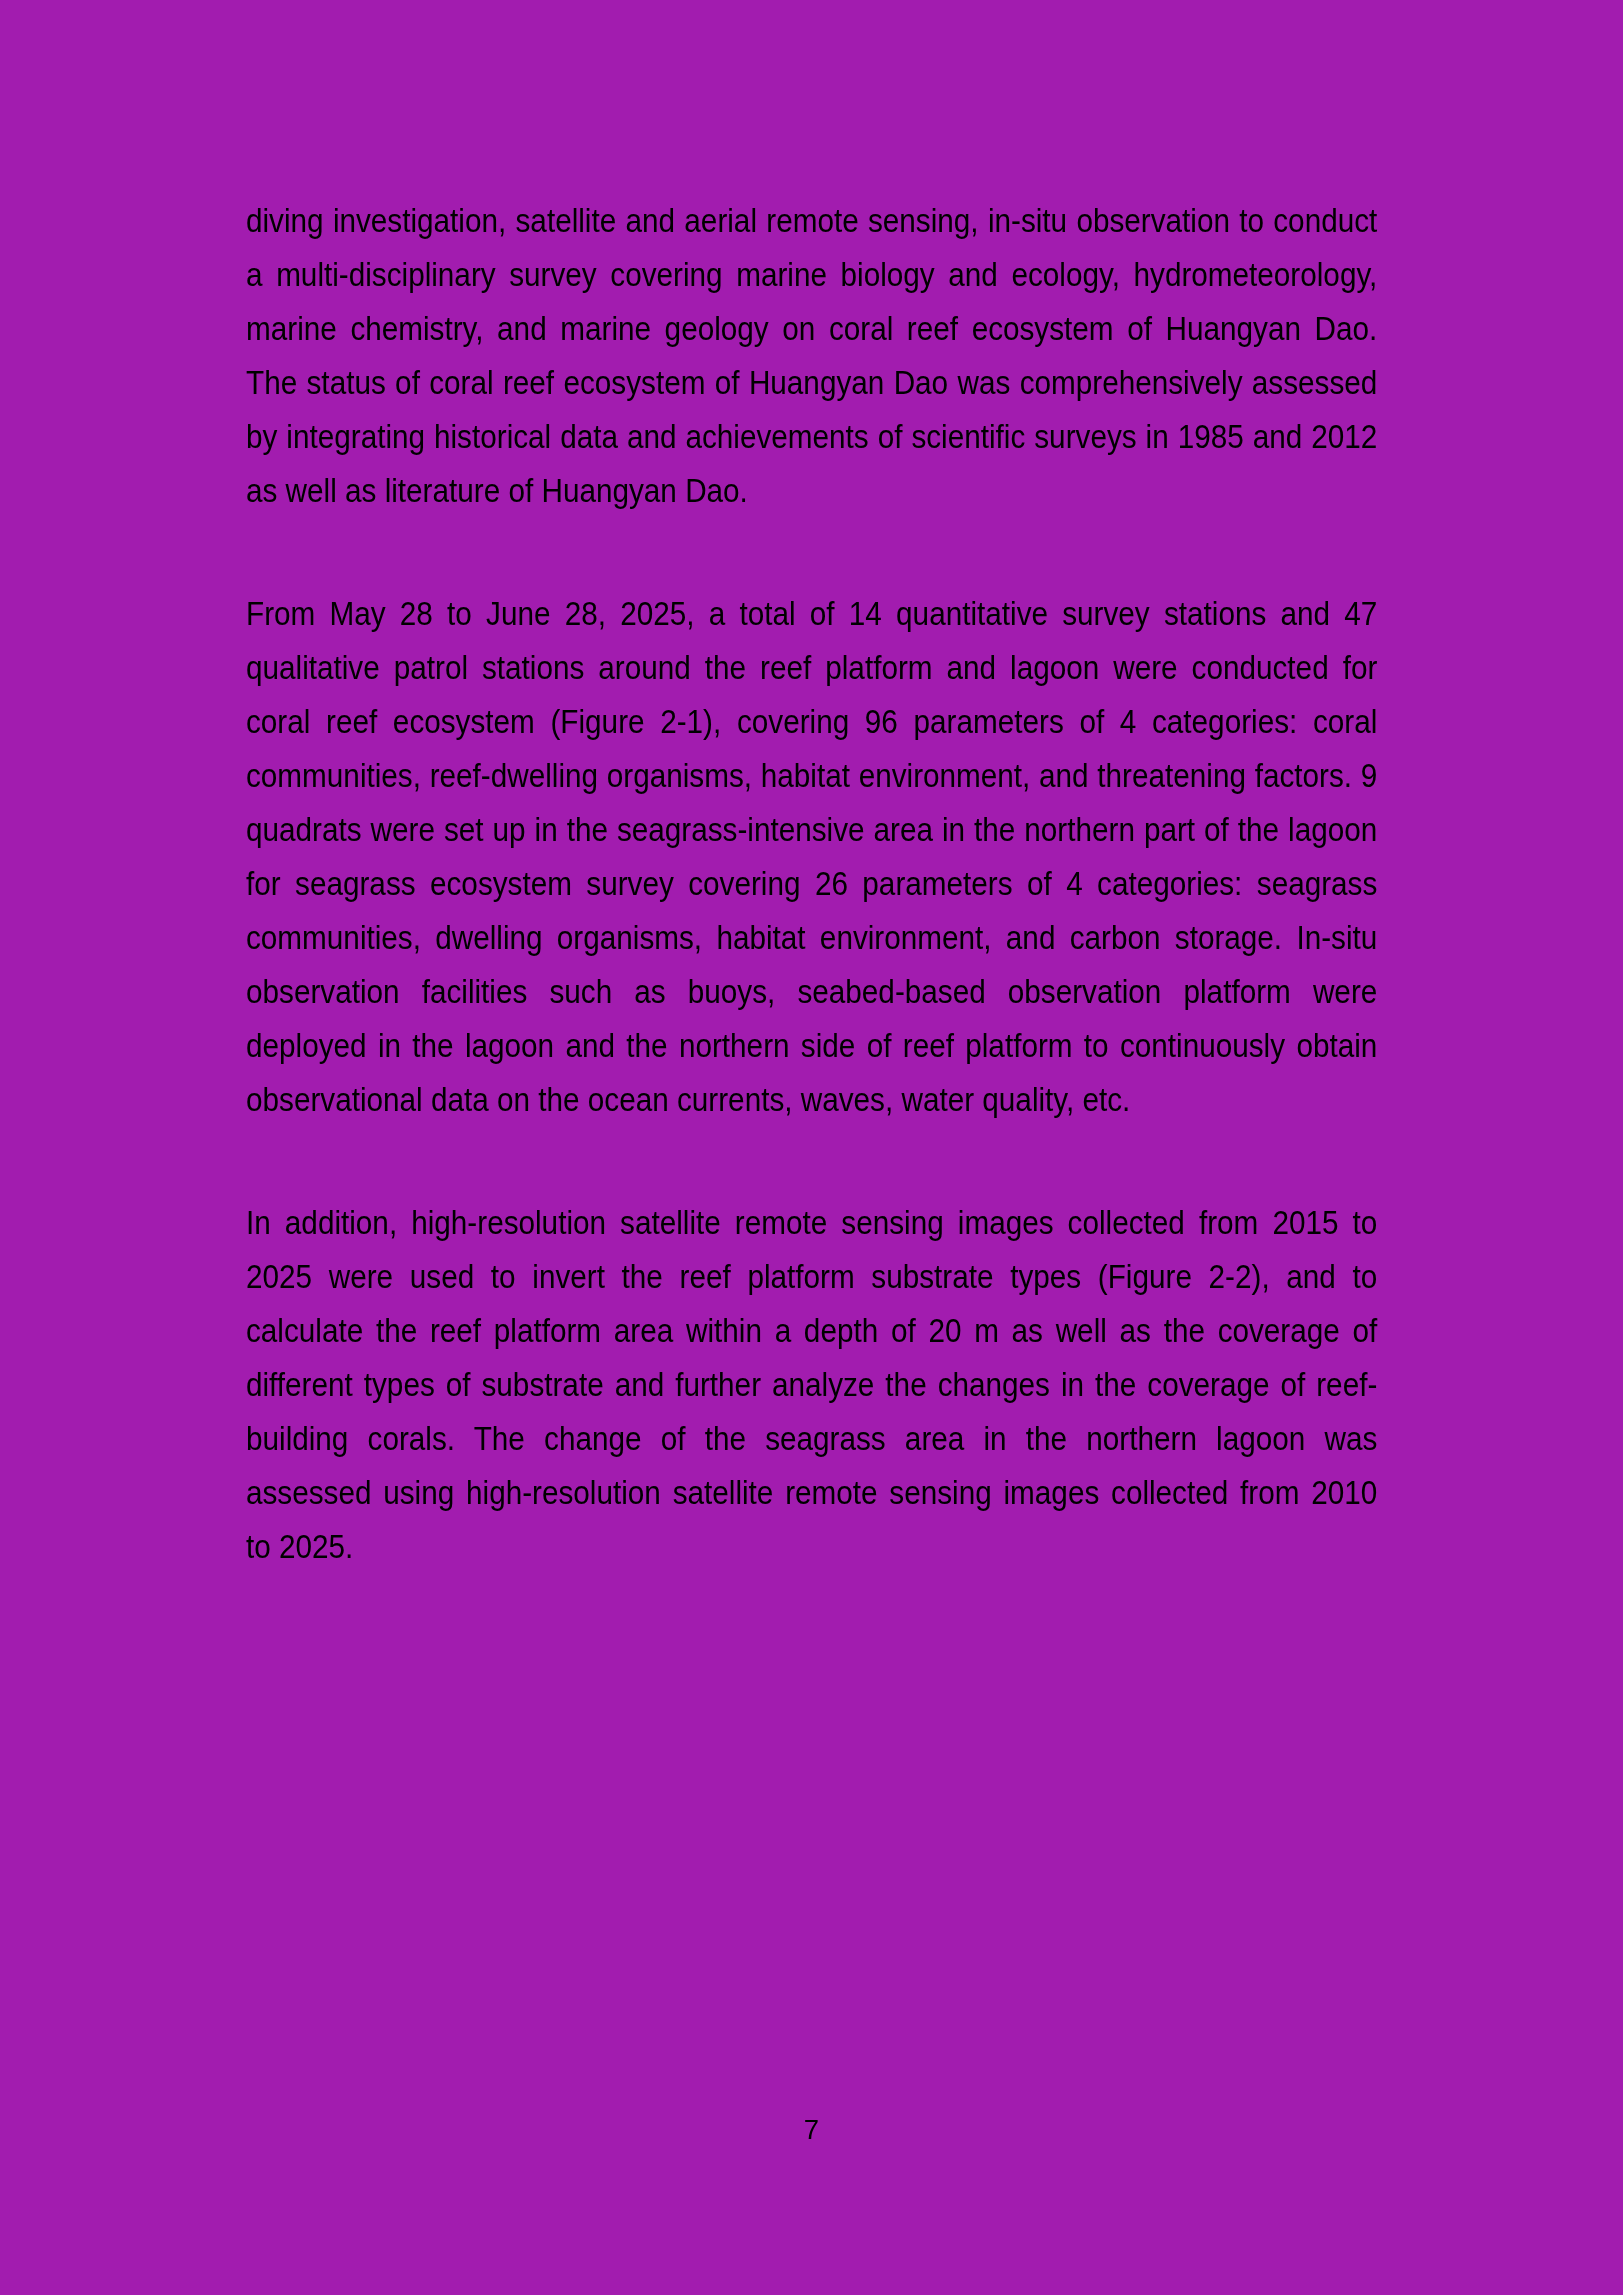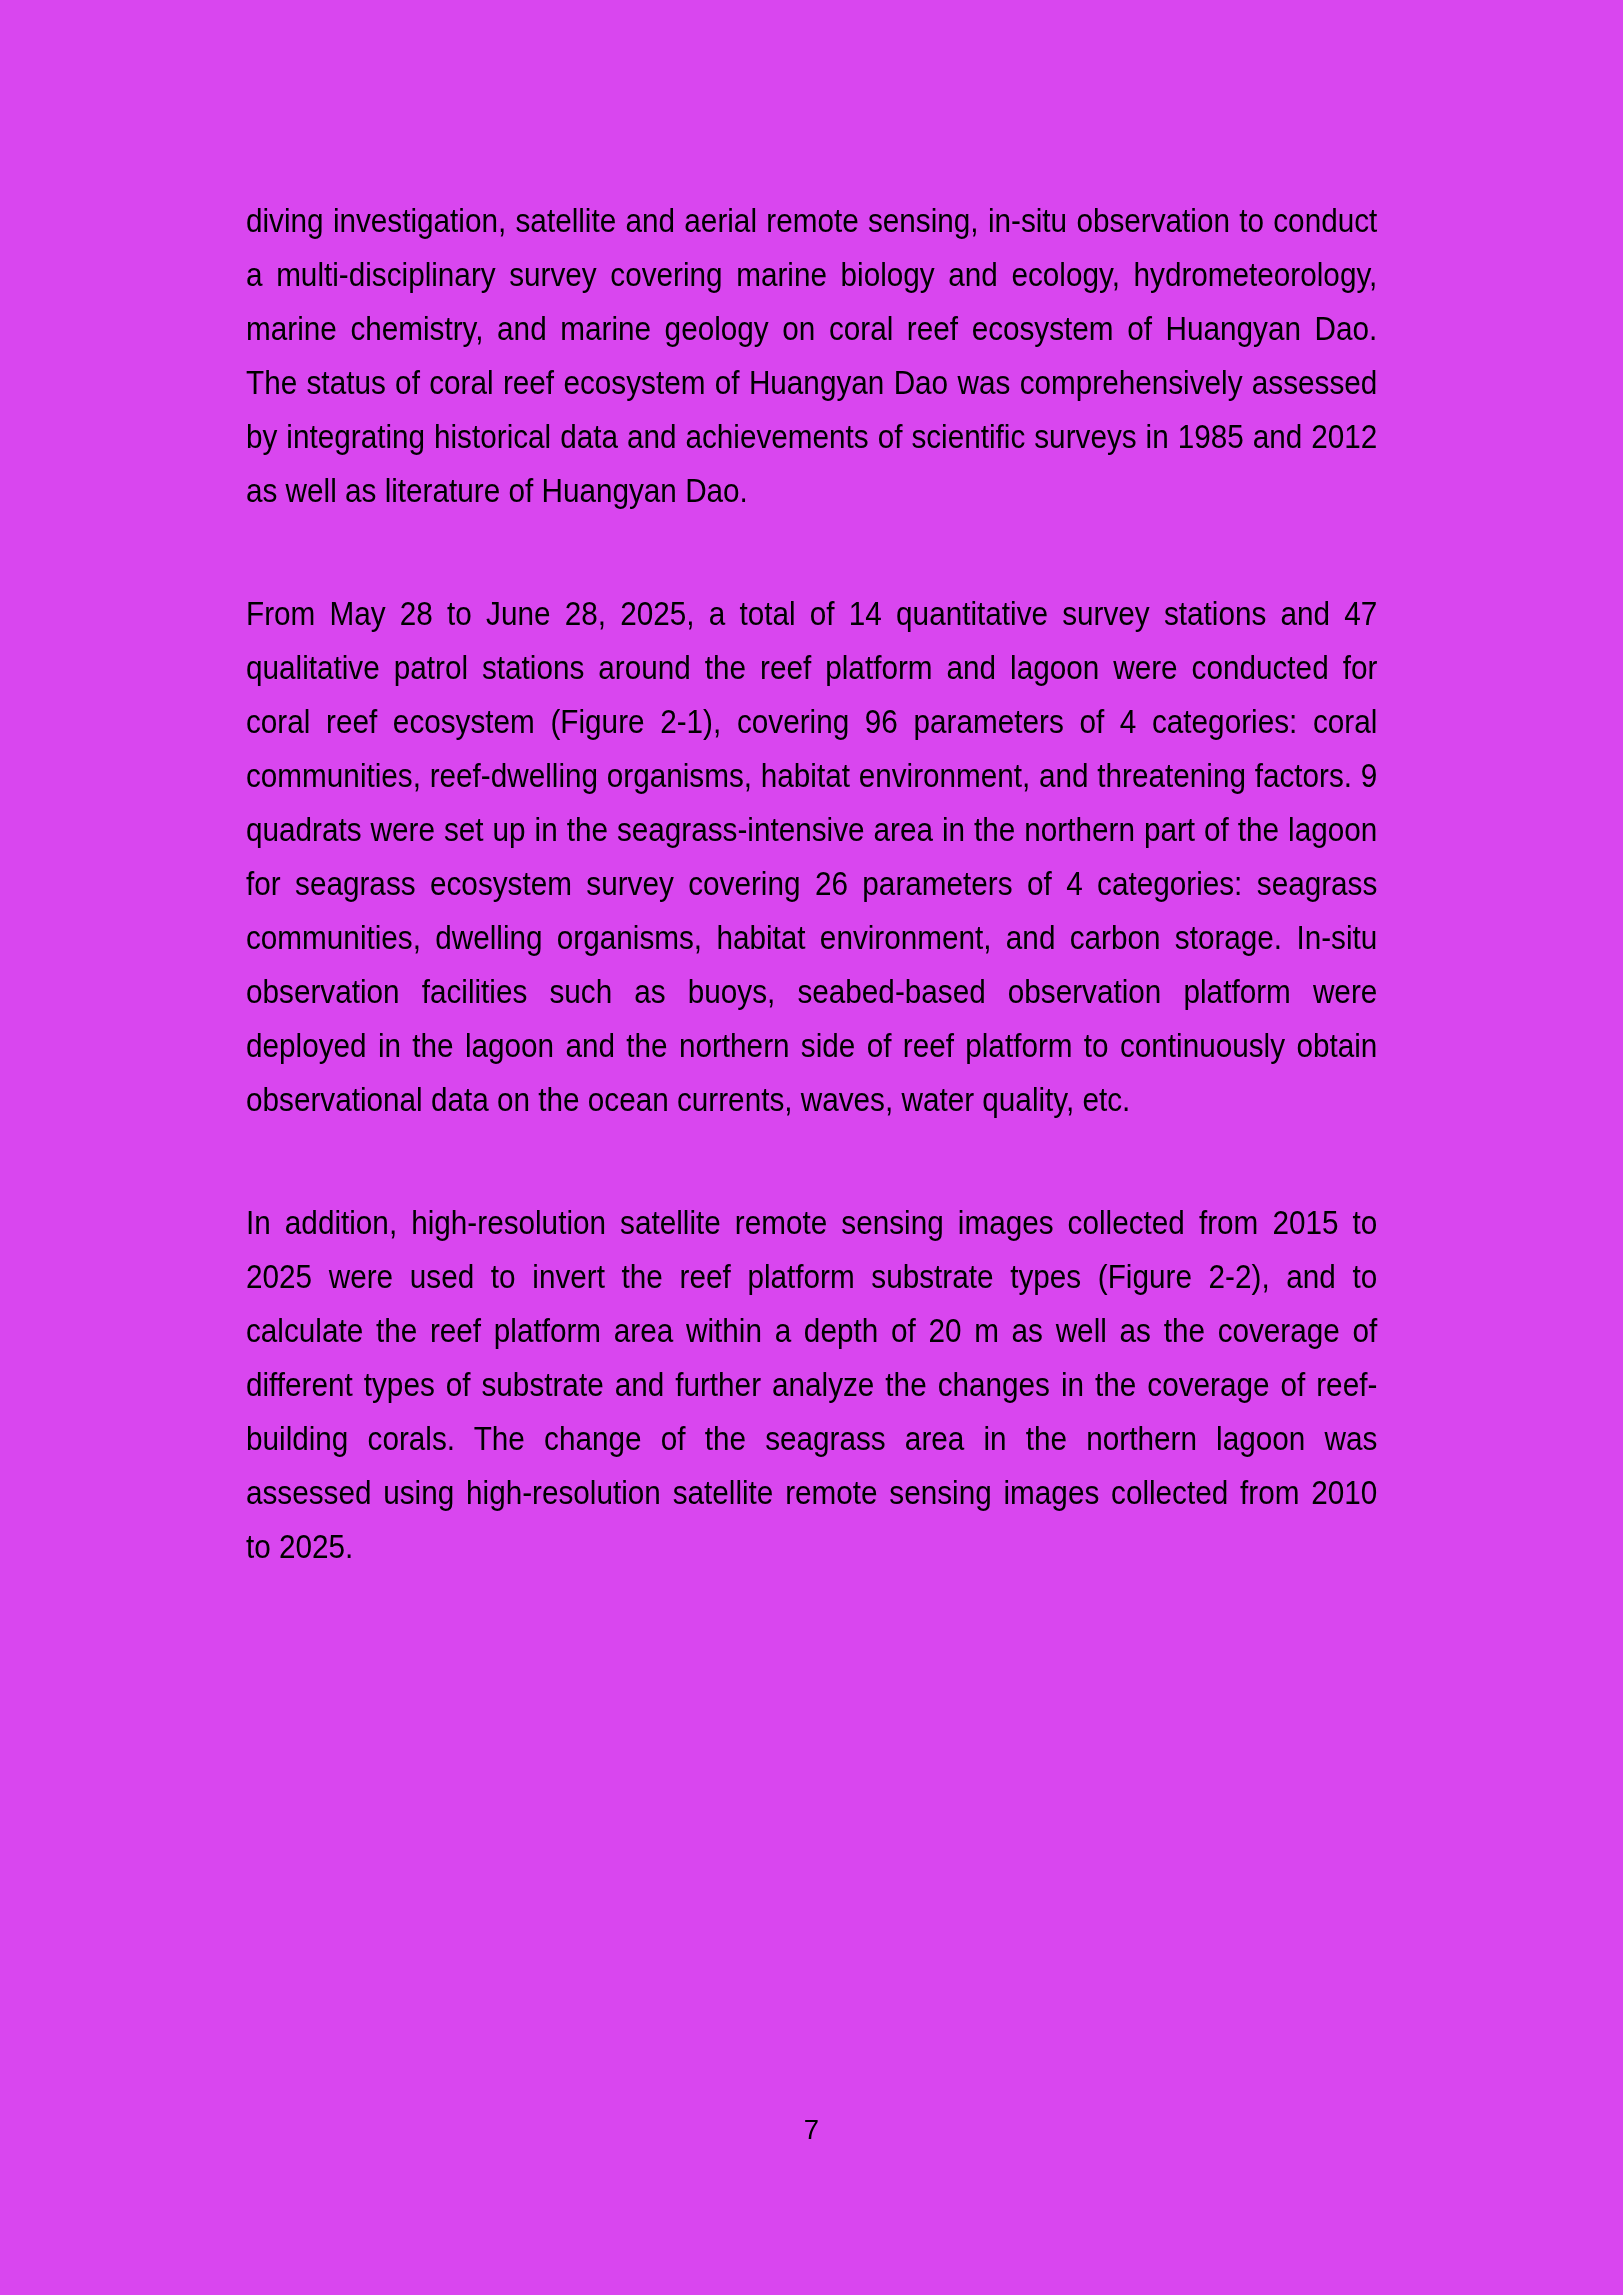--- a/index.html
+++ b/index.html
@@ -4,21 +4,21 @@
 <style>
   html, body {
     margin: 0;
     padding: 0;
     background: #ffffff;
   }
   .page {
     position: relative;
     width: 1623px;
     height: 2295px;
-    background: #d946ef;
+    background: #a21caf;
     overflow: hidden;
     font-family: "Liberation Sans", sans-serif;
     color: #000000;
   }
   
   .content {
     position: absolute;
     left: 246px;
     top: 194px;
     width: 1257px;

